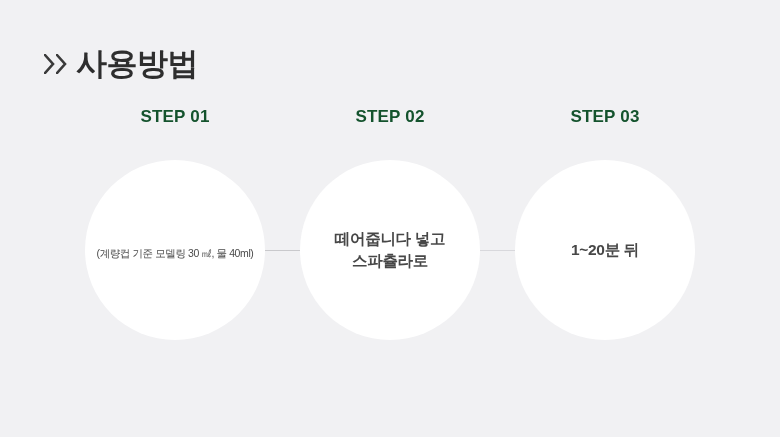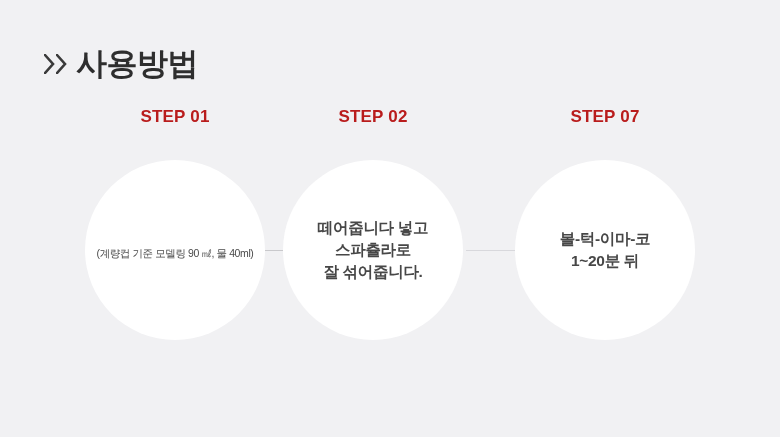--- a/index.html
+++ b/index.html
@@ -73,27 +73,27 @@
   .connector.left  { left: 252px; width: 62px; }
   .connector.right { left: 466px; width: 62px; background: #d8d8dc; }
 
   .step {
     position: absolute;
     top: 0;
     width: 200px;
     text-align: center;
   }
   .step-1 { left: 75px; }
-  .step-2 { left: 273px; }
+  .step-2 { left: 290px; }
   .step-3 { left: 505px; }
 
   .step-label {
     font-size: 17px;
     font-weight: bold;
-    color: #b91c1c;
+    color: #14532d;
     letter-spacing: 0.2px;
     line-height: 1;
     height: 18px;
   }
 
   .circle {
     position: absolute;
     top: 52px;
     left: 10px;
     width: 180px;
@@ -149,39 +149,37 @@
   <div class="steps">
 
     <div class="connector left"></div>
     <div class="connector right"></div>
 
     <div class="step step-1">
       <div class="step-label">STEP 01</div>
       <div class="circle">
         <div class="circle-lines">
         </div>
-        <div class="circle-note">(계량컵 기준 모델링 90 ㎖, 물 40ml)</div>
+        <div class="circle-note">(계량컵 기준 모델링 30 ㎖, 물 40ml)</div>
       </div>
     </div>
 
     <div class="step step-2">
       <div class="step-label">STEP 02</div>
       <div class="circle">
         <div class="circle-lines">
           <span class="circle-line">떼어줍니다 넣고</span>
           <span class="circle-line">스파츌라로</span>
-          <span class="circle-line">잘 섞어줍니다.</span>
         </div>
       </div>
     </div>
 
     <div class="step step-3">
-      <div class="step-label">STEP 07</div>
+      <div class="step-label">STEP 03</div>
       <div class="circle">
         <div class="circle-lines">
-          <span class="circle-line">볼-턱-이마-코</span>
           <span class="circle-line">1~20분 뒤</span>
         </div>
       </div>
     </div>
 
   </div>
 </div>
 
 </body></html>

